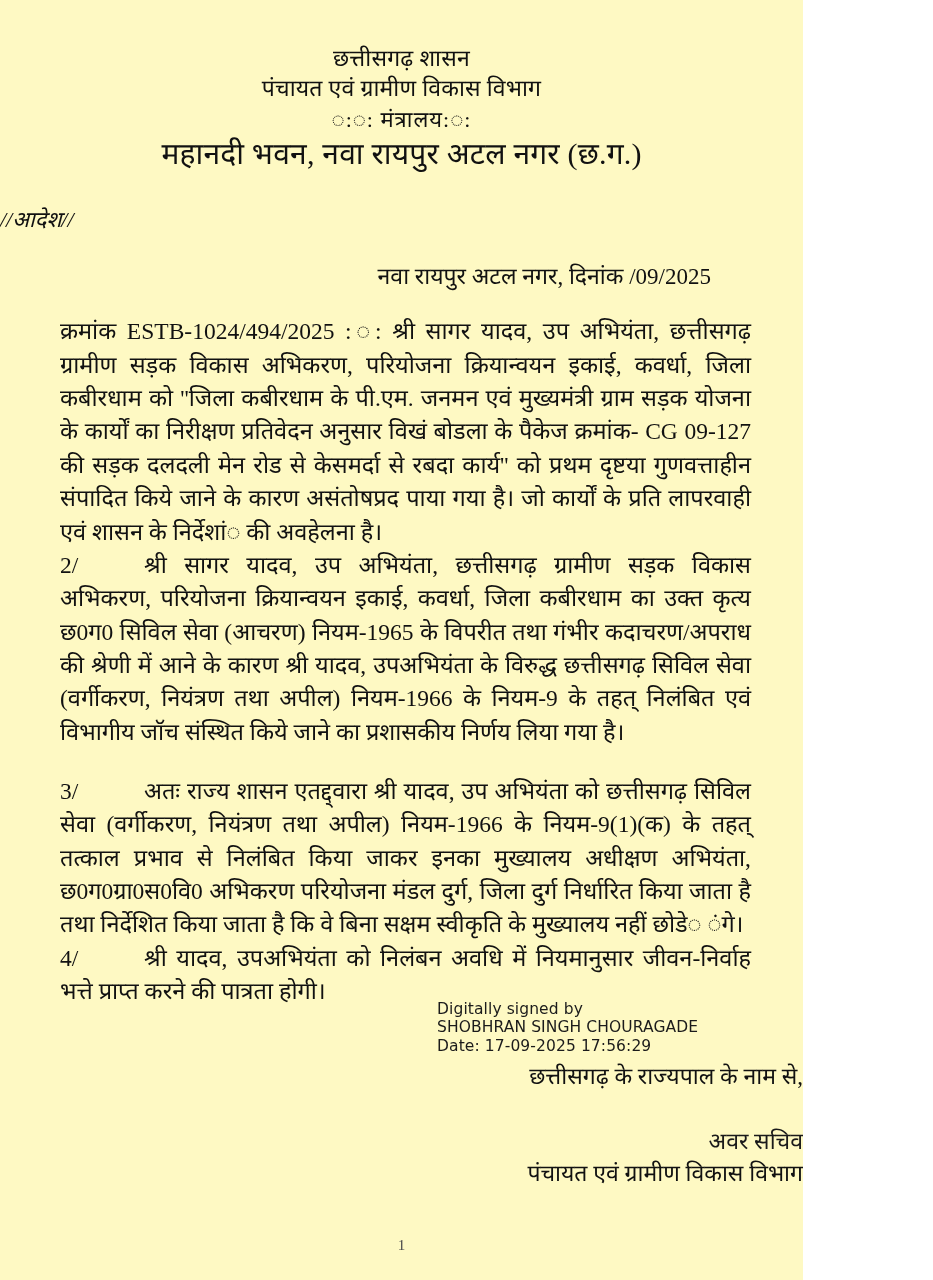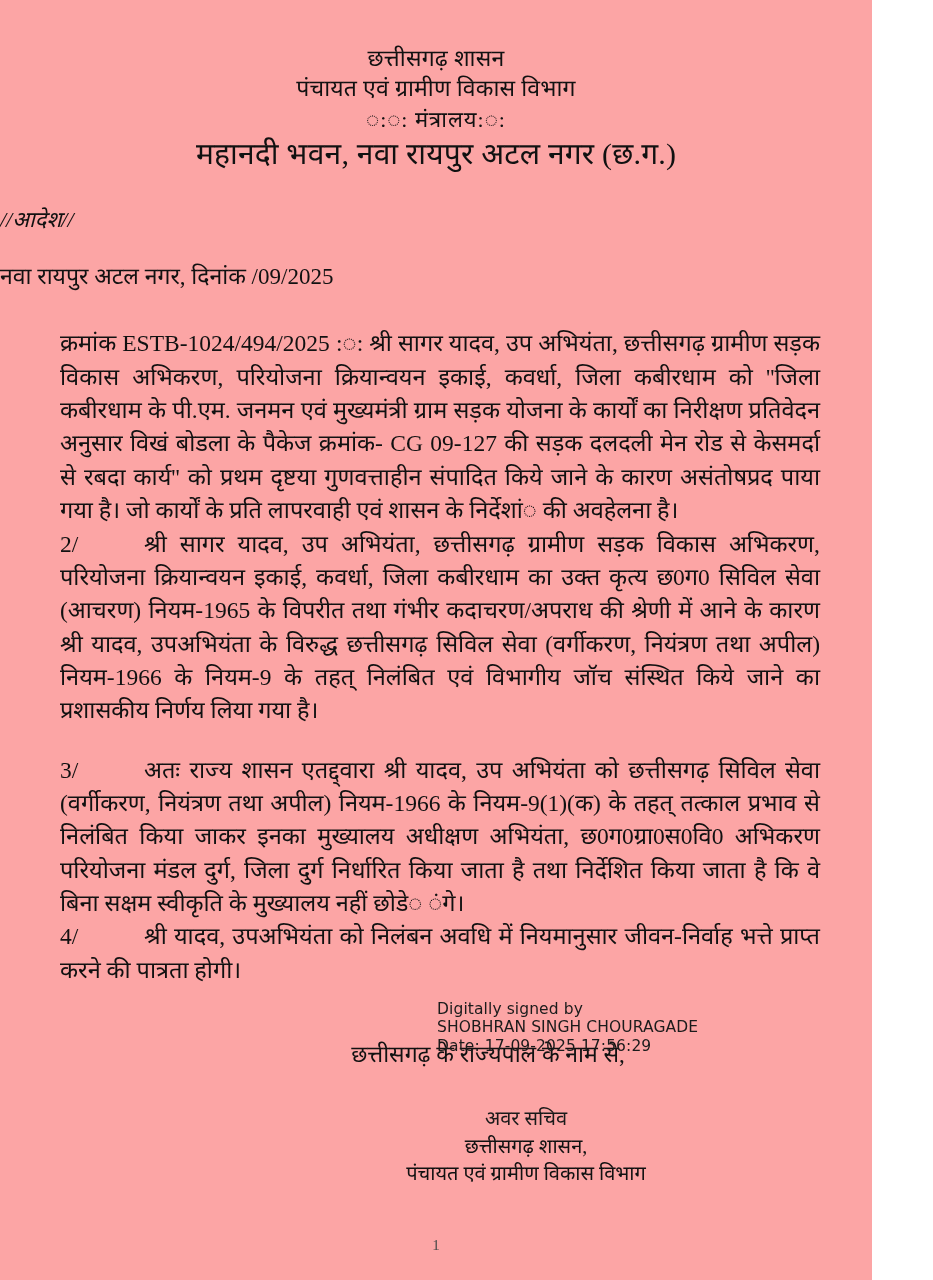--- a/index.html
+++ b/index.html
@@ -3,23 +3,23 @@
 <meta charset="utf-8">
 <title>Government Order</title>
 <style>
   html, body {
     margin: 0;
     padding: 0;
     background: #ffffff;
   }
   .page {
     position: relative;
-    width: 872px;
+    width: 803px;
     height: 1280px;
-    background: #fca5a5;
+    background: #fef9c3;
     box-sizing: border-box;
     font-family: "Liberation Serif", "DejaVu Serif", serif;
     color: #111111;
     overflow: hidden;
   }
 
   
   .header {
     text-align: center;
     padding-top: 44px;
@@ -41,61 +41,61 @@
   .order-word {
     text-align: left;
     margin-top: 30px;
     font-size: 22px;
     font-style: italic;
   }
 
   
   .place-date {
     margin-top: 26px;
-    text-align: left;
+    text-align: right;
     padding-right: 92px;
     font-size: 23px;
   }
 
   
   .body-wrap {
-    margin-top: 36px;
+    margin-top: 24px;
     padding: 0 52px 0 60px;
   }
   .para {
     font-size: 23.5px;
     line-height: 1.42;
     text-align: justify;
     text-justify: inter-word;
     margin: 0;
   }
   .para + .para { margin-top: 0; }
   .para.gap-before { margin-top: 26px; }
 
   .num {
     display: inline-block;
     min-width: 84px;
   }
 
   
   .closing {
     margin-top: 52px;
-    text-align: center;
+    text-align: right;
     padding-left: 104px;
     font-size: 23px;
     line-height: 1.38;
   }
 
   
   .sign-area {
     position: relative;
     margin-top: 34px;
-    text-align: center;
+    text-align: right;
     padding-left: 180px;
-    font-size: 20px;
+    font-size: 23px;
     line-height: 1.38;
     z-index: 1;
   }
   .sign-hidden {
     position: relative;
     display: inline-block;
     color: #1a1a1a;
   }
 
   
@@ -160,21 +160,20 @@
     </p>
 
   </div>
 
   <div class="closing">
     <div>छत्तीसगढ़ के राज्यपाल के नाम से,</div>
   </div>
 
   <div class="sign-area">
     <div class="sign-hidden">अवर सचिव</div>
-    <div>छत्तीसगढ़ शासन,</div>
     <div>पंचायत एवं ग्रामीण विकास विभाग</div>
   </div>
 
   <div class="dsc">
     <span class="dsc-line">Digitally signed by</span>
     <span class="dsc-line">SHOBHRAN SINGH CHOURAGADE</span>
     <span class="dsc-line">Date: 17-09-2025 17:56:29</span>
   </div>
 
   <div class="page-no">1</div>

